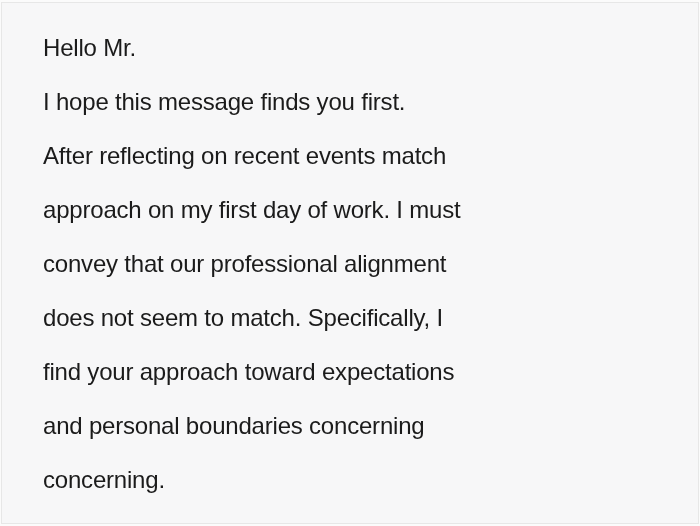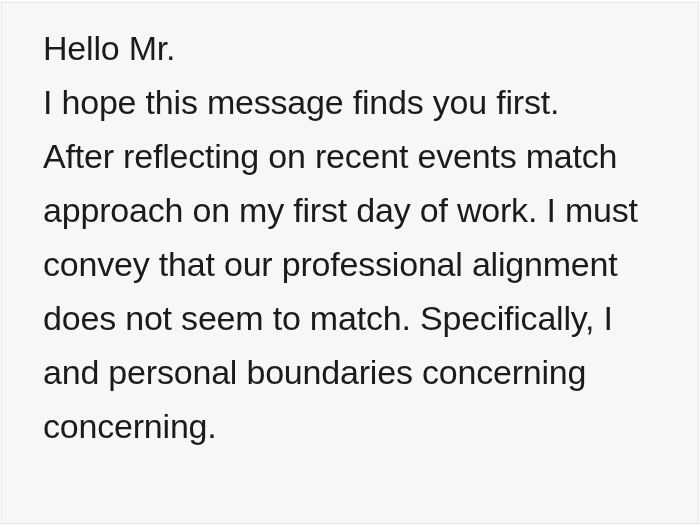--- a/index.html
+++ b/index.html
@@ -24,37 +24,38 @@
     left: 1px;
     right: 1px;
     bottom: 2px;
     background: var(--panel-bg, #f7f7f8);
     border: 1px solid var(--frame-border, #e7e7e7);
     box-sizing: border-box;
   }
   .message {
     padding: 18px 18px 0 41px;
     color: var(--text-color, #1b1b1b);
-    font-size: 34px;
+    font-size: 24px;
     line-height: 54px;
     letter-spacing: -0.2px;
   }
   .message .line {
     white-space: nowrap;
   }
 </style>
 </head>
 <body>
 
 <div class="frame">
   <div class="panel">
     <div class="message">
       <div class="line">Hello Mr.</div>
       <div class="line">I hope this message finds you first.</div>
       <div class="line">After reflecting on recent events match</div>
       <div class="line">approach on my first day of work. I must</div>
       <div class="line">convey that our professional alignment</div>
       <div class="line">does not seem to match. Specifically, I</div>
+      <div class="line">find your approach toward expectations</div>
       <div class="line">and personal boundaries concerning</div>
       <div class="line">concerning.</div>
     </div>
   </div>
 </div>
 
 </body></html>

